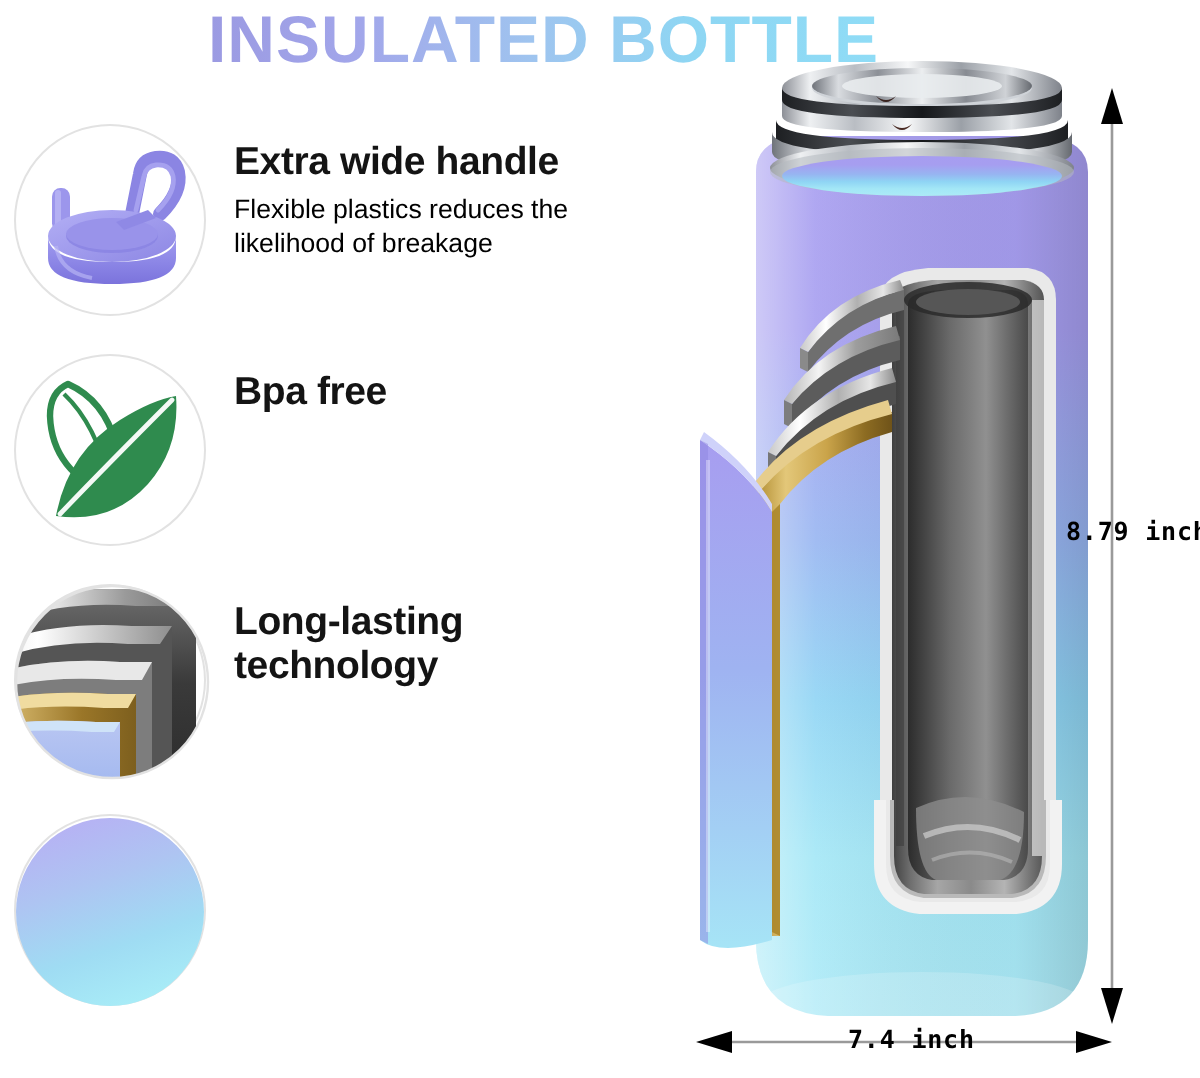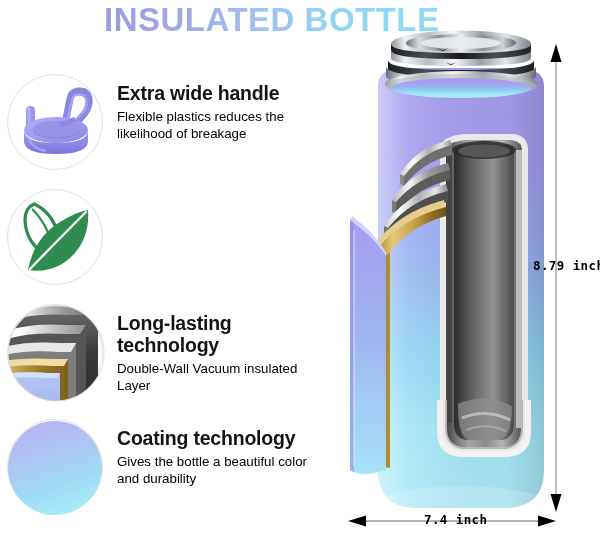--- a/index.html
+++ b/index.html
@@ -26,21 +26,21 @@
     line-height: 38px;
     white-space: nowrap;
     background: linear-gradient(90deg, #9b9ae2 0%, #a2a6ea 22%, #9fc4ef 48%, #8ed6f3 72%, #8fdcf6 100%);
     -webkit-background-clip: text;
     background-clip: text;
     color: transparent;
     -webkit-text-fill-color: transparent;
   }
 
   
-  .features { position: absolute; left: 0; top: 68px; width: 312px; }
+  .features { position: absolute; left: 0; top: 56px; width: 312px; }
 
   .feature {
     position: relative;
     height: 115px;
     display: flex;
     align-items: flex-start;
   }
 
   .icon-circle {
     position: relative;
@@ -139,20 +139,21 @@
         <svg width="96" height="96" viewBox="0 0 96 96">
 
           <path d="M48 70 Q18 58 17 30 Q17 18 26 14 Q44 22 50 44 Q53 57 48 70 Z" fill="#ffffff" stroke="#2f8b4e" stroke-width="3.2" stroke-linejoin="round"></path>
           <path d="M24 19 Q40 34 47 64" fill="none" stroke="#2f8b4e" stroke-width="2.2"></path>
 
           <path d="M20 80 Q26 48 52 32 Q68 22 80 20 Q82 46 66 64 Q48 84 20 80 Z" fill="#2f8b4e"></path>
           <path d="M22 79 Q44 56 78 22" fill="none" stroke="#ffffff" stroke-width="2.4" stroke-linecap="round" opacity="0.95"></path>
         </svg>
       </div>
       <div class="feature-text">
+        <div class="feature-title">Bpa free</div>
       </div>
     </div>
 
     <div class="feature">
       <div class="icon-circle">
         <svg width="140" height="110" viewBox="0 0 140 110" style="left:-34px; top:-4px;">
           <defs>
             <linearGradient id="steelDark" x1="0" y1="0" x2="0" y2="1">
               <stop offset="0%" stop-color="#6e6e6e"></stop>
               <stop offset="45%" stop-color="#3a3a3a"></stop>
@@ -199,41 +200,36 @@
             <path d="M-14 76 Q20 54 80 58 L94 58 L90 65 L78 65 Q20 61 -10 80 Z" fill="#f0dca0"></path>
 
             <path d="M-20 88 Q14 68 74 72 L86 72 L86 110 L74 110 Q14 110 -20 110 Z" fill="url(#innerBlue)"></path>
             <path d="M-20 88 Q14 68 74 72 L86 72 L83 77 L72 77 Q14 73 -17 91 Z" fill="#cfe3f8"></path>
           </g>
           <circle cx="82" cy="52" r="48" fill="none" stroke="#e2e2e2" stroke-width="1.2"></circle>
         </svg>
       </div>
       <div class="feature-text">
         <div class="feature-title">Long-lasting technology</div>
-        <div class="feature-desc">Double-Wall Vacuum insulated Layer</div>
       </div>
     </div>
 
     <div class="feature">
       <div class="icon-circle">
         <svg width="96" height="96" viewBox="0 0 96 96">
           <defs>
             <linearGradient id="coatG" x1="0.25" y1="0" x2="0.6" y2="1">
               <stop offset="0%" stop-color="#b7b0f4"></stop>
               <stop offset="35%" stop-color="#aec4f2"></stop>
               <stop offset="70%" stop-color="#9fdcf3"></stop>
               <stop offset="100%" stop-color="#a8ecf7"></stop>
             </linearGradient>
           </defs>
           <circle cx="47" cy="48" r="47" fill="url(#coatG)"></circle>
         </svg>
-      </div>
-      <div class="feature-text">
-        <div class="feature-title">Coating technology</div>
-        <div class="feature-desc">Gives the bottle a beautiful color and durability</div>
       </div>
     </div>
 
   </div>
 
   <div class="bottle-area">
     <svg width="300" height="539" viewBox="0 0 300 539">
       <defs>
 
         <linearGradient id="bodyG" x1="0" y1="0" x2="0" y2="1">

